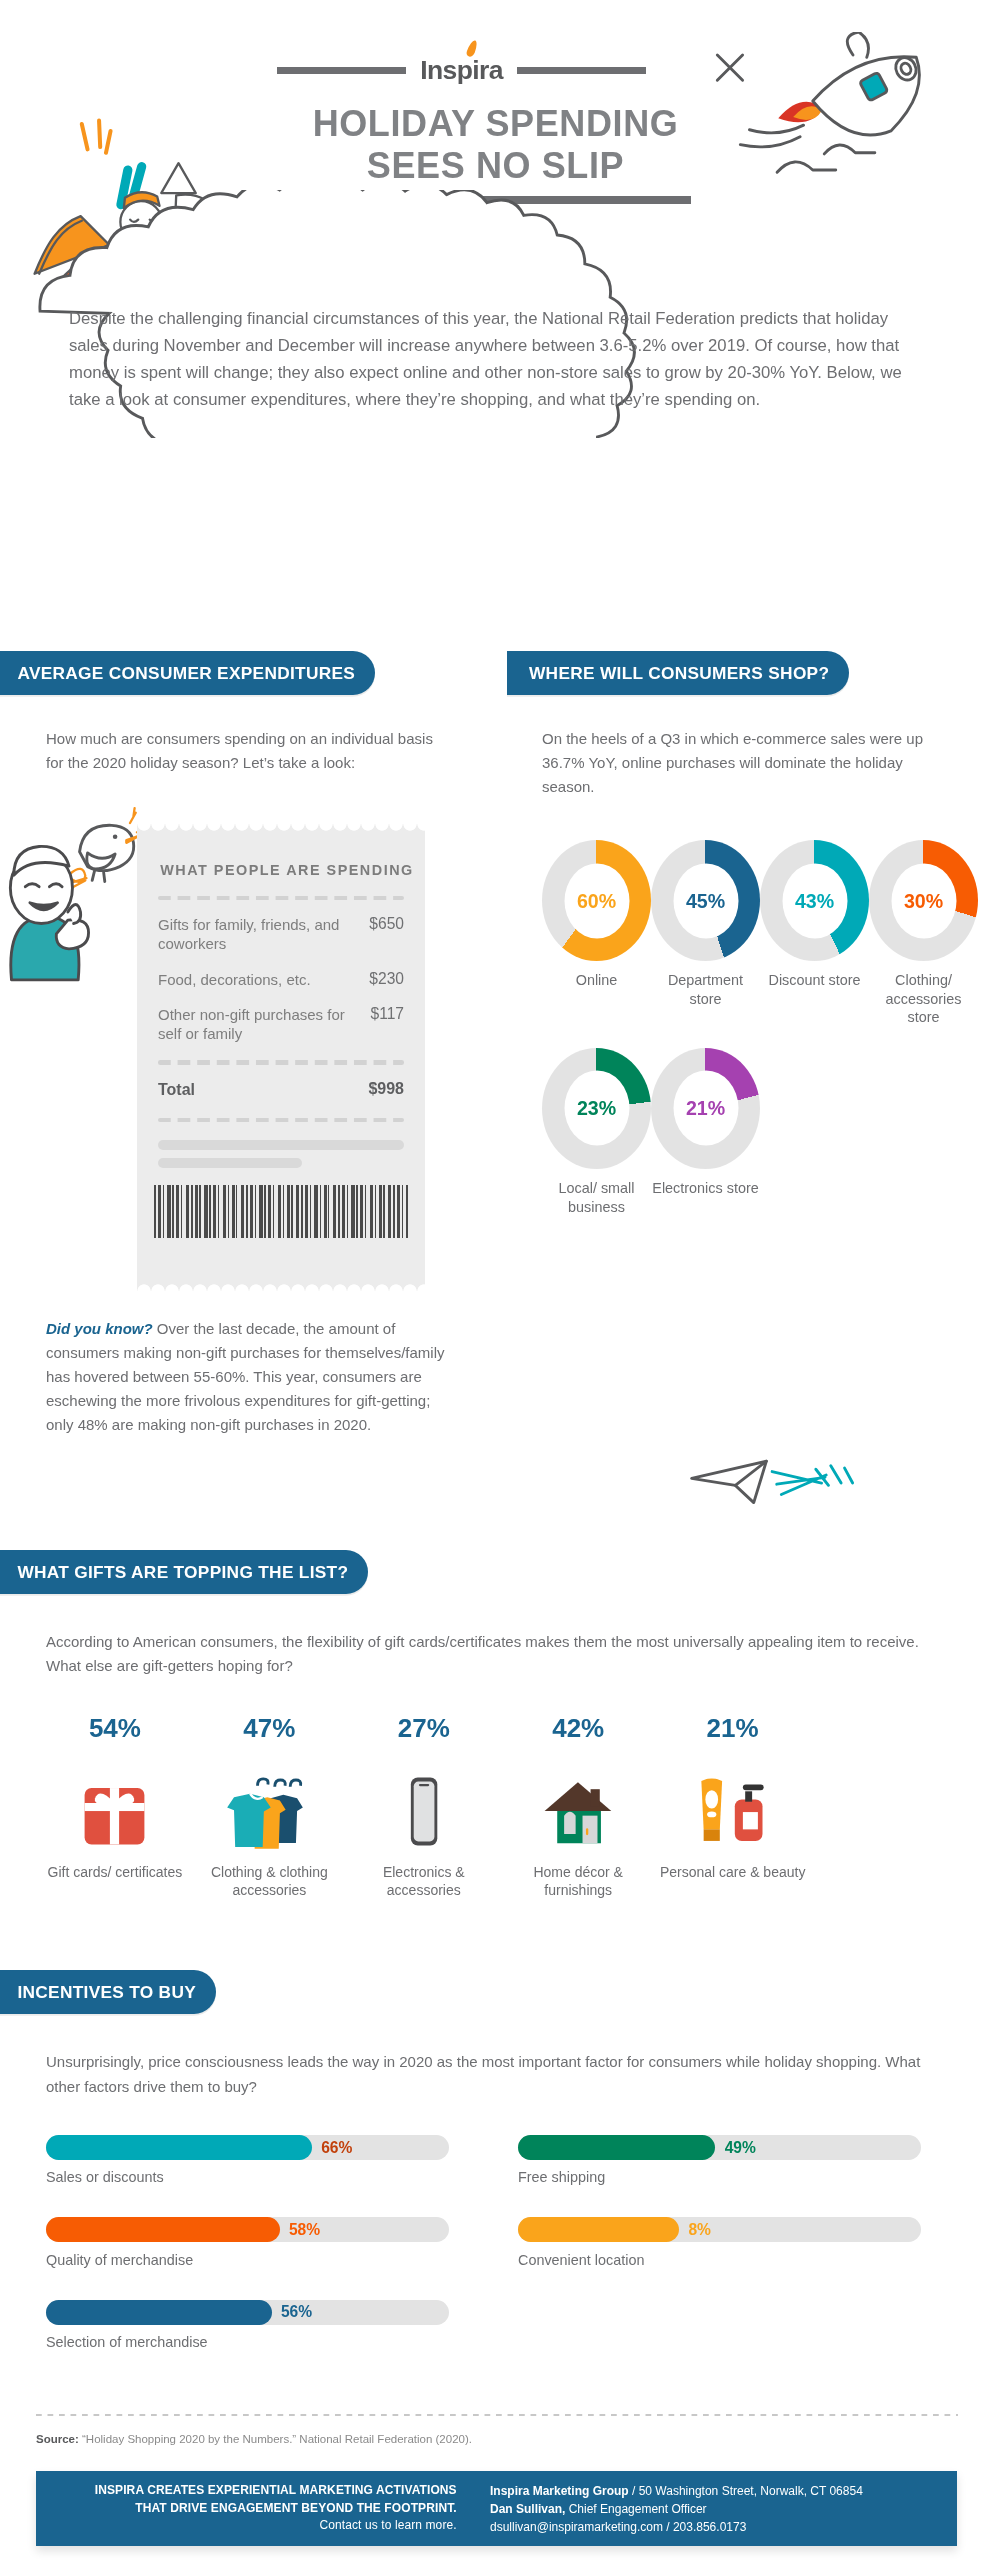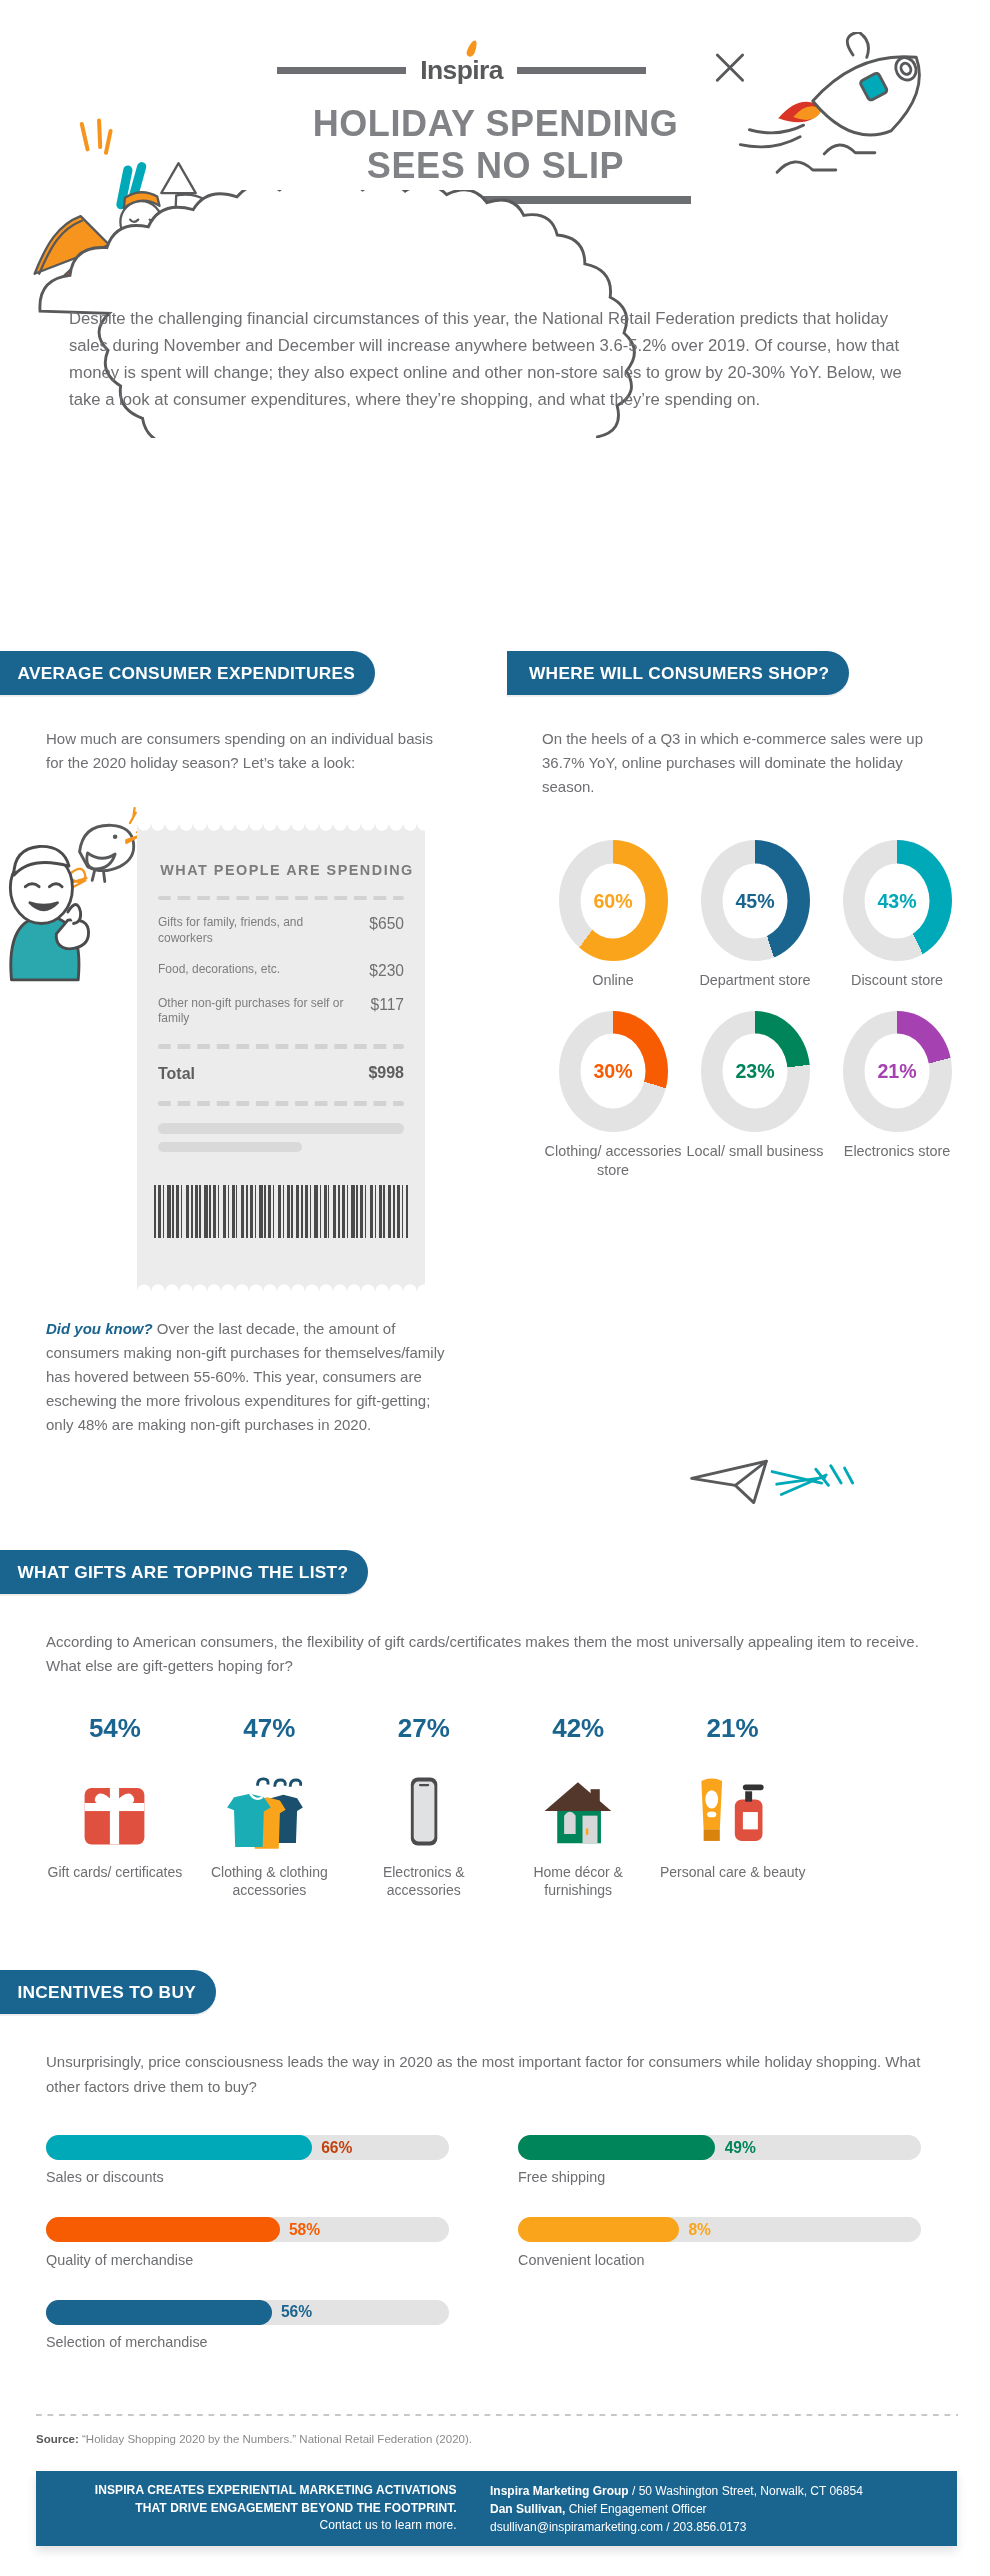--- a/index.html
+++ b/index.html
@@ -97,21 +97,21 @@
     font-weight: 700; color: #7c7c7c; padding-top: 38px; padding-left: 12px;
   }
   .dashes {
     height: 4.6px; margin: 17.3px 21px 0 21px;
     background-image: linear-gradient(to right, #d2d2d2 0 12.7px, transparent 12.7px 19.6px);
     background-size: 19.6px 4.6px; background-repeat: repeat-x;
     border-radius: 2.3px;
   }
   .rows { margin: 15px 21px 0 21px; }
   .rrow { display: flex; justify-content: space-between; align-items: flex-start; margin-bottom: 16px; }
-  .rrow .lbl { font-size: 12px; line-height: 1.28; color: #7e7e7e; max-width: 190px; }
+  .rrow .lbl { font-size: 15px; line-height: 1.28; color: #7e7e7e; max-width: 190px; }
   .rrow .amt { font-size: 15.6px; color: #6f7072; font-weight: 400; white-space: nowrap; margin-left: 25px; }
   .rrow.total .lbl, .rrow.total .amt { font-weight: 700; color: #5d5e60; font-size: 16px; }
   .blurline { height: 10.4px; background: #d9d9d9; border-radius: 5.2px; margin: 0 21px 8px 21px; }
   .blurline.mid { width: 144px; }
   .barcode {
     position: absolute; left: 17.3px; bottom: 53px; width: 254px; height: 53px;
     background-image: repeating-linear-gradient(to right,
       #4a4a4a 0 1.7px, transparent 1.7px 4px,
       #4a4a4a 4px 7px, transparent 7px 8.6px,
       #4a4a4a 8.6px 9.8px, transparent 9.8px 13.3px,
@@ -121,21 +121,21 @@
   
   .didyouknow {
     margin: 19.6px 0 0 46px; width: 415px;
     font-size: 15px; line-height: 1.6; color: #6d6e71;
   }
   .didyouknow b { color: #1a6490; font-style: italic; font-weight: 700; }
 
   
   .donut-grid {
     margin: 41px 0 0 35px; width: 426px;
-    display: grid; grid-template-columns: 1fr 1fr 1fr; row-gap: 21px;
+    display: grid; grid-template-columns: 1fr 1fr 1fr 1fr; row-gap: 21px;
   }
   .donut-cell { text-align: center; }
   .donut {
     width: 109px; height: 121px; margin: 0 auto; position: relative;
     border-radius: 50%;
   }
   .donut .hole {
     position: absolute; left: 50%; top: 50%; transform: translate(-50%,-50%);
     width: 65px; height: 75px; background: #fff; border-radius: 50%;
     display: flex; align-items: center; justify-content: center;

